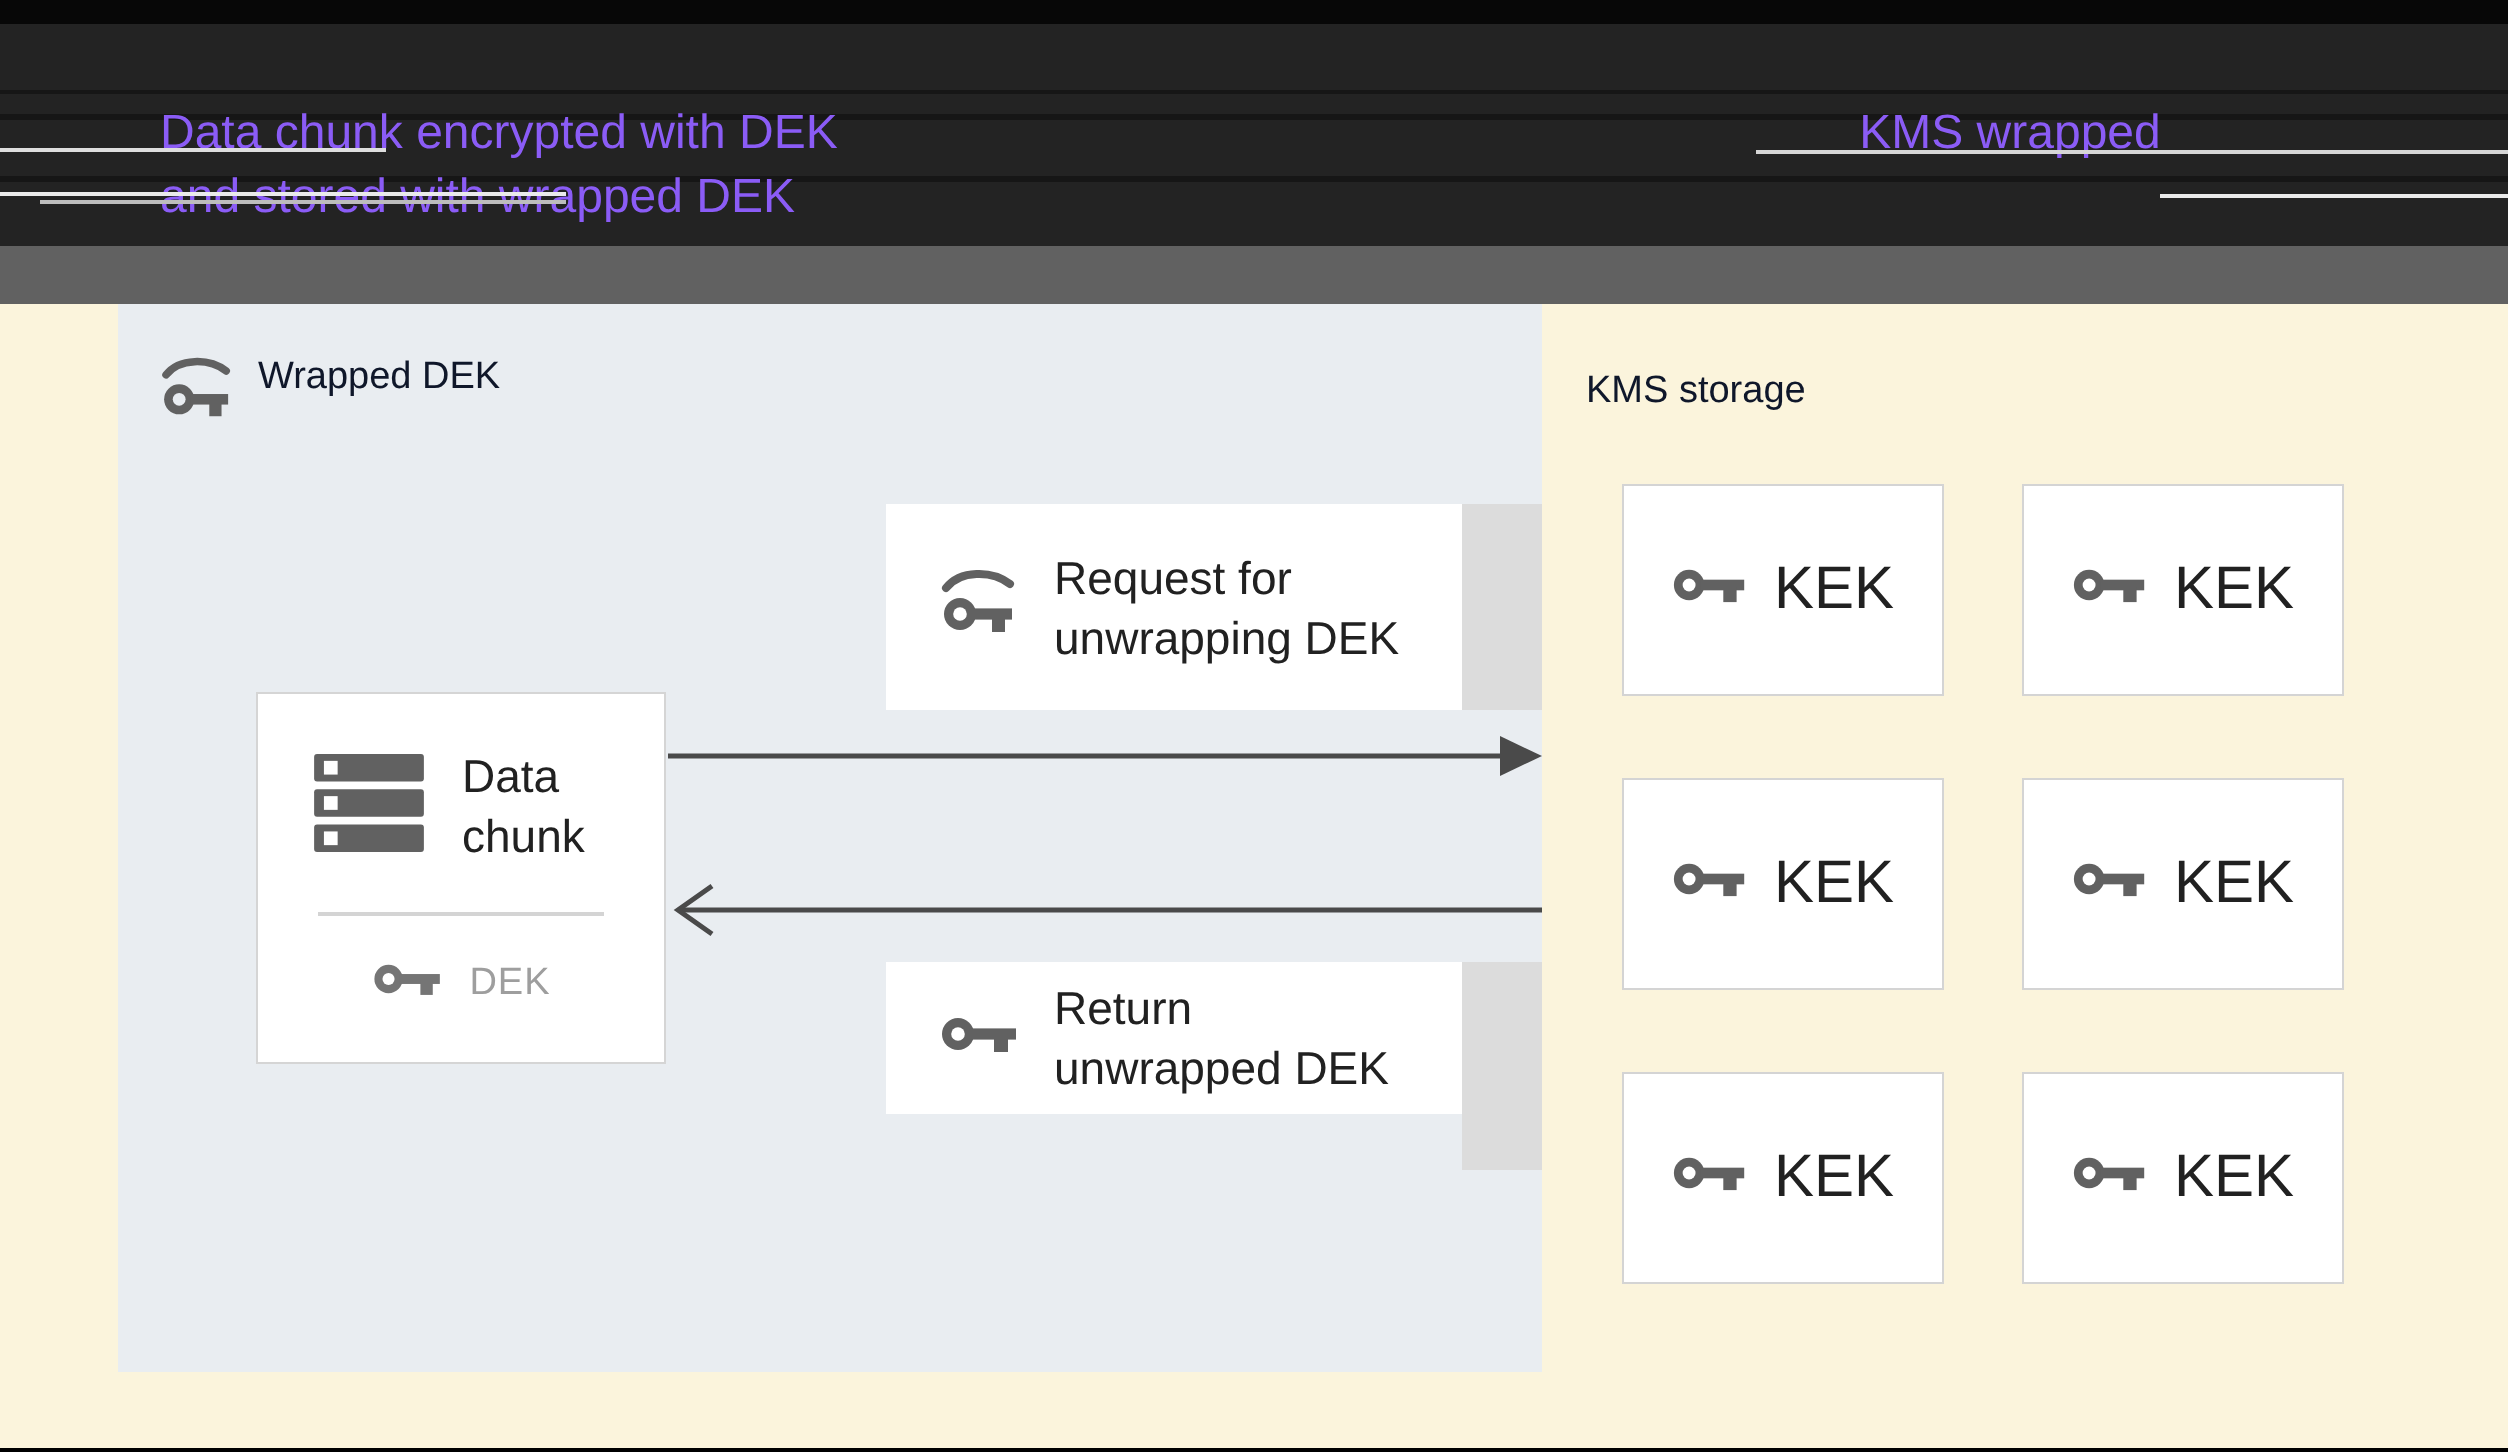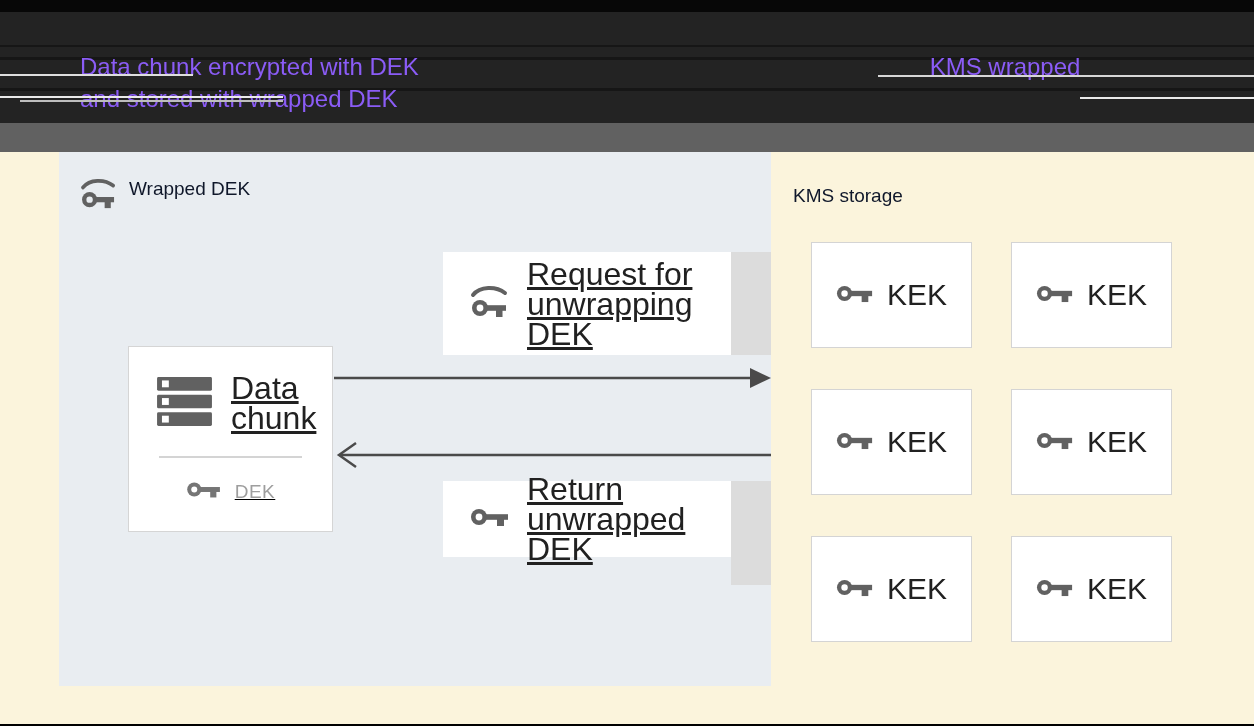--- a/index.html
+++ b/index.html
@@ -20,27 +20,27 @@
   .band { position:absolute; left:0; top:123px; width:1254px; height:29px; background:#616161; }
   
   .panel { position:absolute; left:59px; top:152px; width:712px; height:534px; background:#e9edf1; }
   .zone-label { position:absolute; display:flex; align-items:flex-start; gap:11px;
                 font-size:19px; color:#0f172a; }
   .zl-wrapped { left:80px; top:178px; }
   .zl-kms { left:793px; top:185px; }
   
   .card { position:absolute; background:#ffffff; box-sizing:border-box; }
   .bordered { border:1px solid #d5d5d5;margin-top:19px; }
-  .card-text { font-size:32px; line-height:30px; color:#212121;text-decoration:underline; }
+  .card-text { font-size:23px; line-height:30px; color:#212121; }
   .dc { left:128px; top:327px; width:205px; height:186px; }
   .dc-icon { position:absolute; left:28px; top:30px; }
   .dc-title { position:absolute; left:102px; top:26px; }
   .dc-divider { position:absolute; left:30px; right:30px; top:109px; height:2px; background:#d4d4d4; }
   .dc-dek { position:absolute; left:0; right:0; top:131px; display:flex; align-items:center;
-            justify-content:center; gap:13px;text-decoration:underline; }
+            justify-content:center; gap:13px; }
   .dek-label { font-size:19px; color:#9e9e9e; letter-spacing:0.5px; }
   .msg { display:flex; align-items:center; gap:17px; padding-left:27px; }
   .req { left:443px; top:252px; width:288px; height:103px; }
   .ret { left:443px; top:481px; width:288px; height:76px; }
   .shadow-strip { position:absolute; width:40px; background:#dcdcdc; }
   .ss-req { left:731px; top:252px; height:103px; }
   .ss-ret { left:731px; top:481px; height:104px; }
   
   .kek-grid { position:absolute; left:811px; top:242px;
               display:grid; grid-template-columns:161px 161px; grid-auto-rows:106px;

